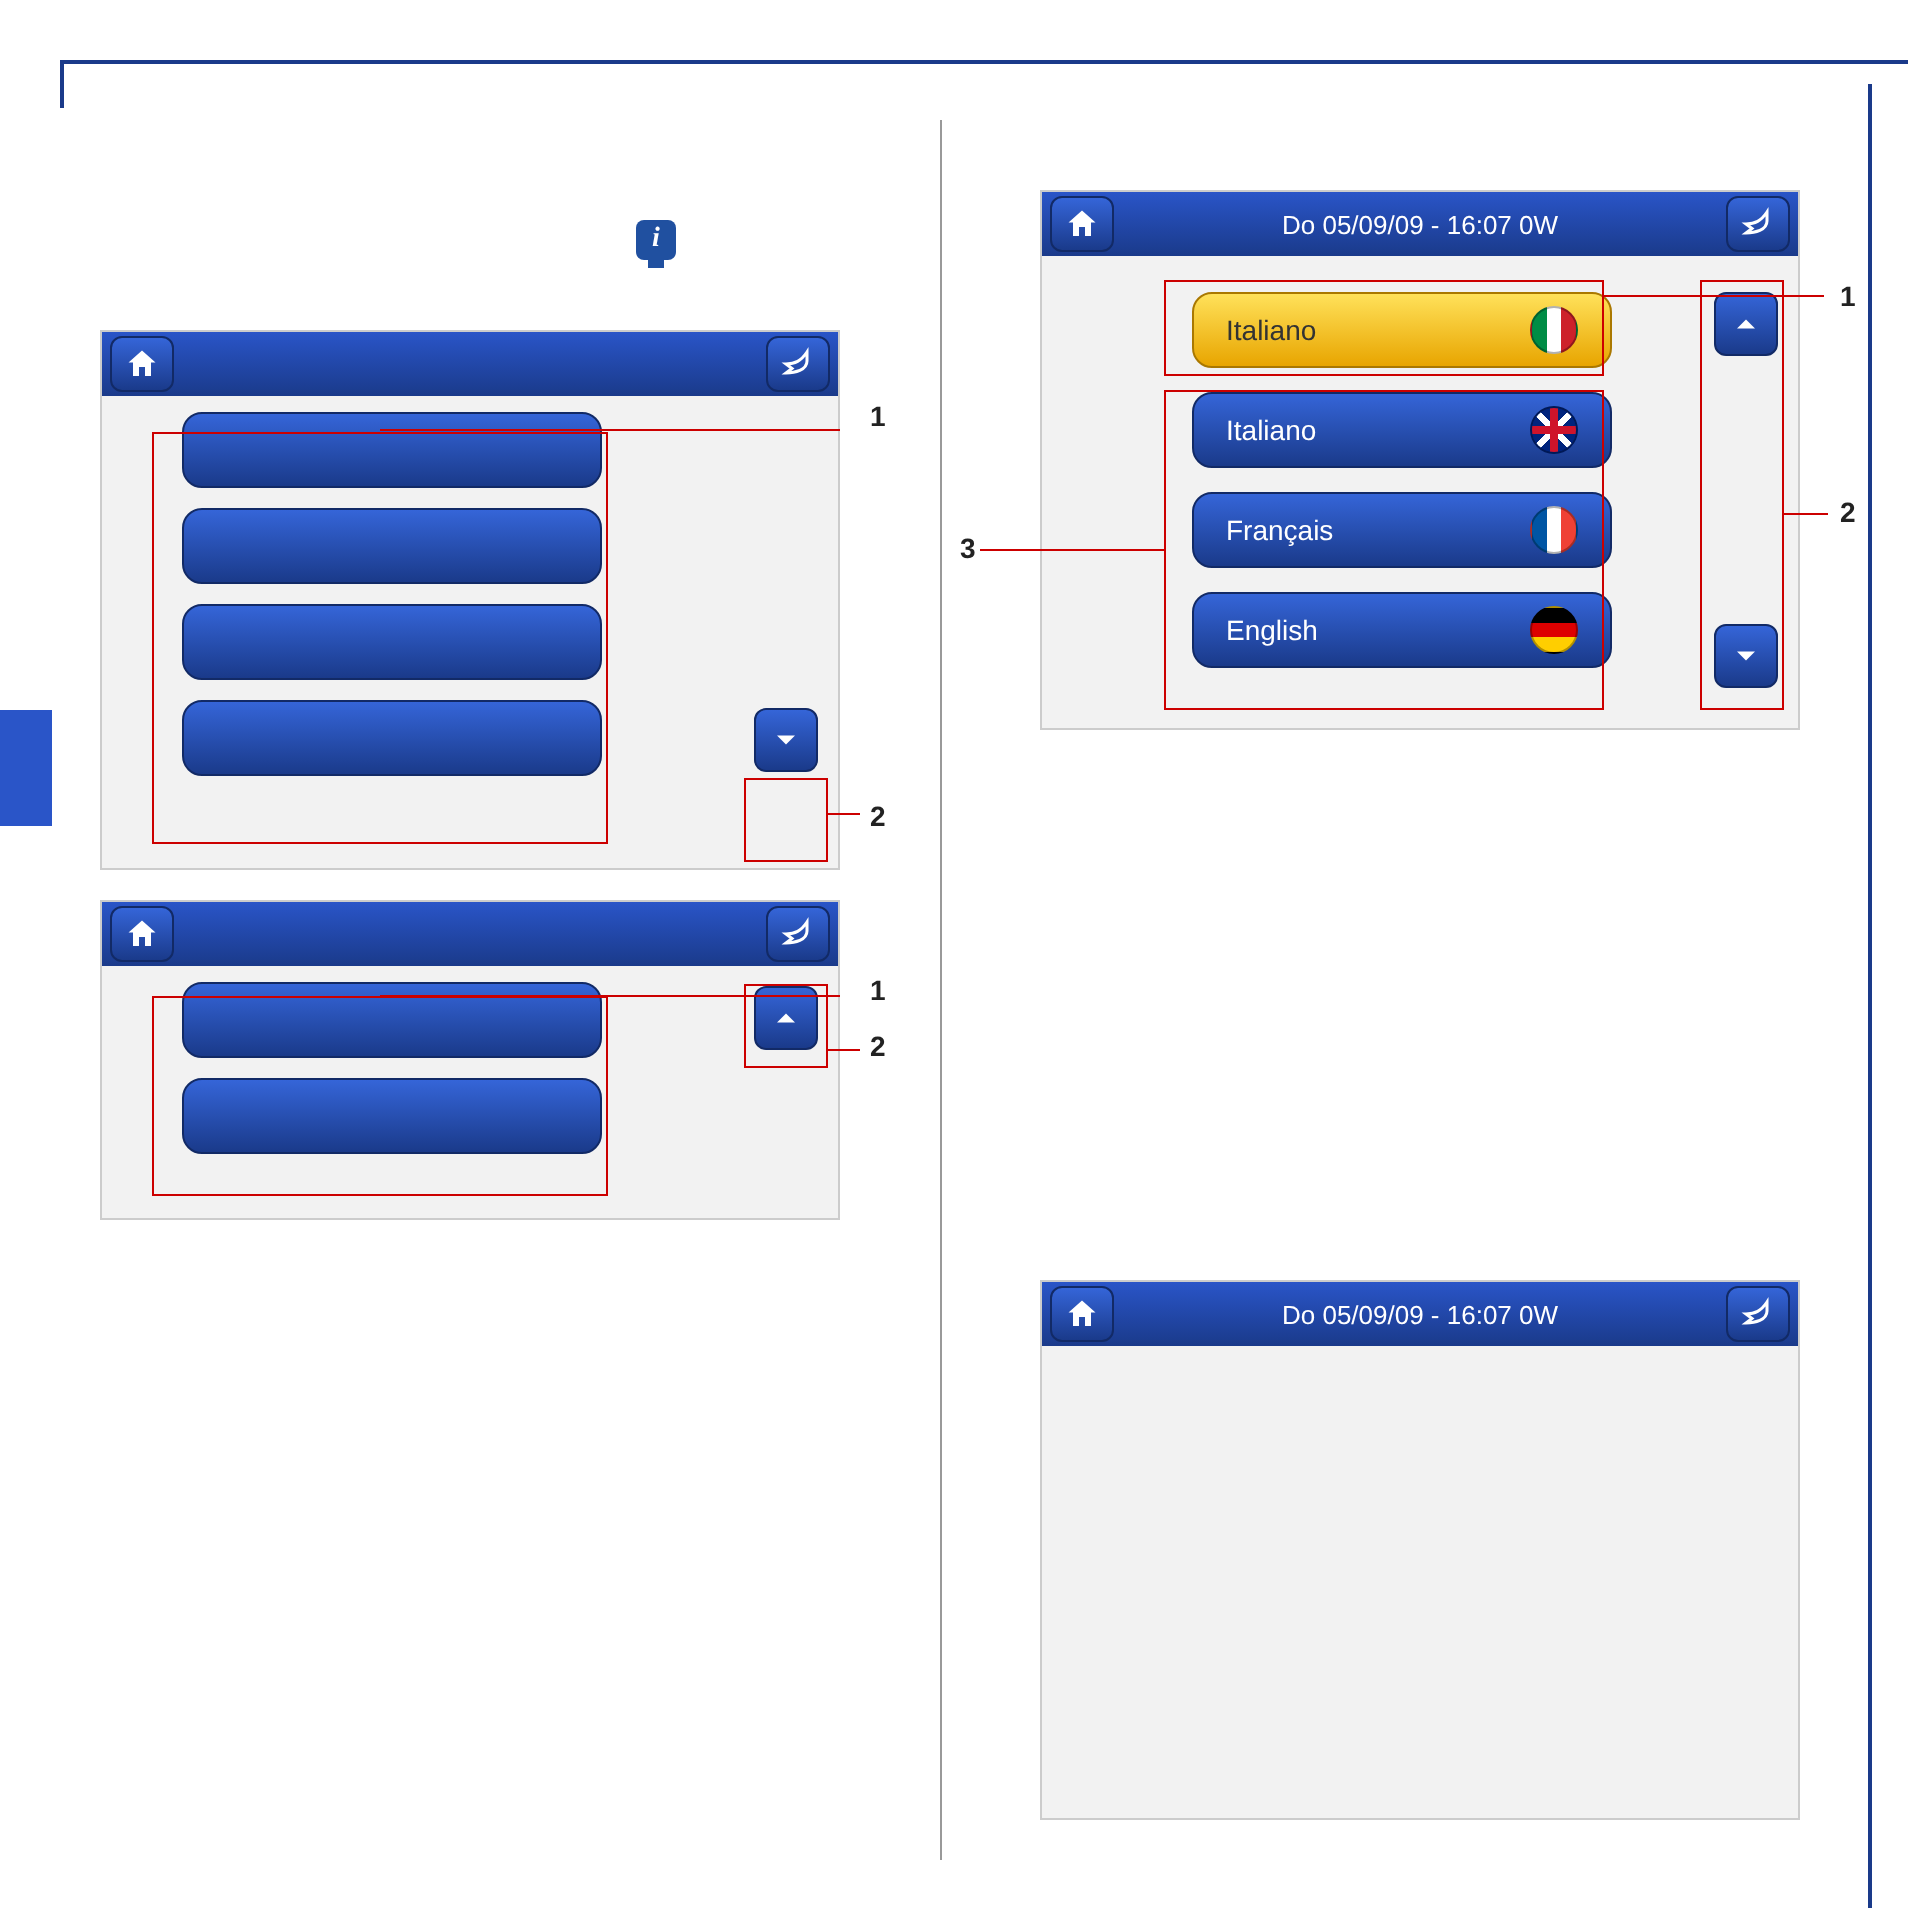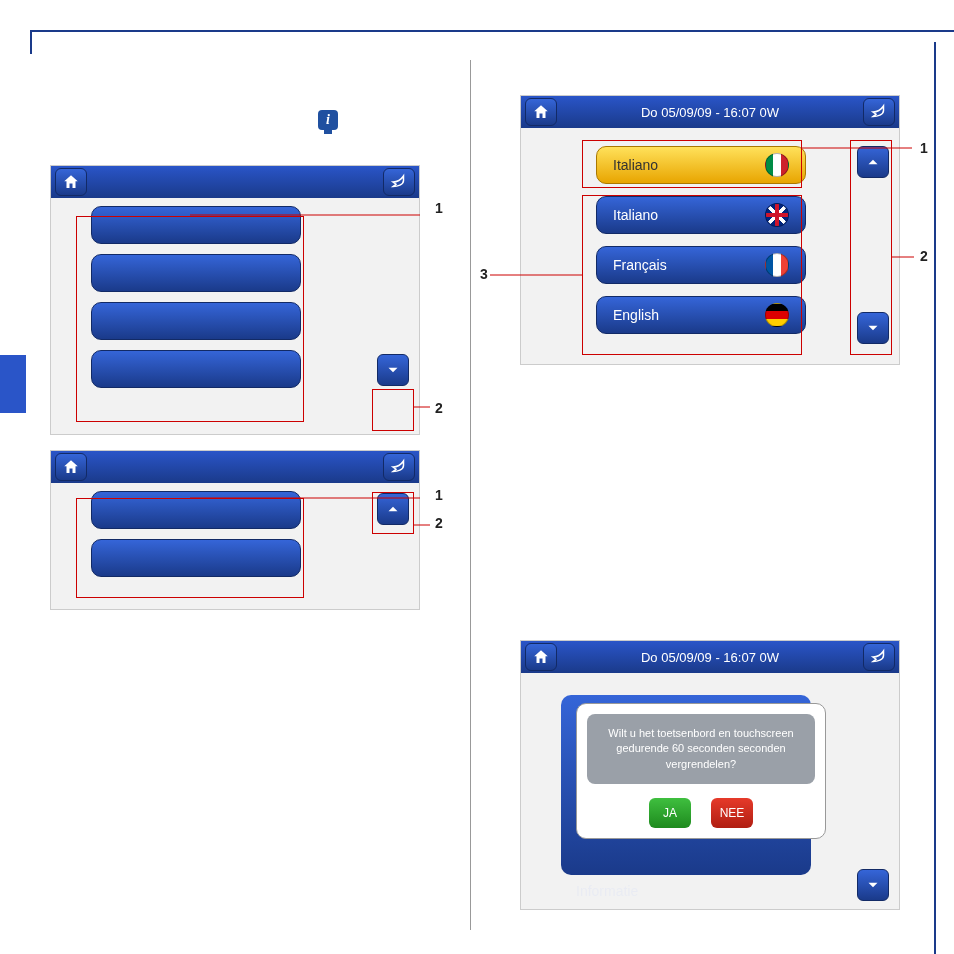--- a/index.html
+++ b/index.html
@@ -207,29 +207,13 @@
           <path fill="#fff" d="M12 3l9 8h-3v9h-4v-6H10v6H6v-9H3z"></path>
         </svg>
     </div>
     <div class="title-text">Do 05/09/09 - 16:07   0W</div>
     <div class="btn-icon">
       <svg class="icon" viewBox="0 0 24 24">
           <path fill="none" stroke="#fff" stroke-width="2" d="M4 12c6 0 10-2 14-8v6c0 6-8 8-14 8l4-3-4-3z"></path>
         </svg>
     </div>
   </div>
-  <div class="content" style="height:238px;">
-    <div class="dialog-back" style="left:40px; top:22px; width:250px; height:180px;"></div>
-    <div class="dialog" style="left:55px; top:30px;">
-      <div class="msg">Wilt u het toetsenbord en touchscreen gedurende 60 seconden seconden vergrendelen?</div>
-      <div class="btns">
-        <button class="dlg-btn dlg-yes">JA</button>
-        <button class="dlg-btn dlg-no">NEE</button>
-      </div>
-    </div>
-    <div class="nav-btn" style="position:absolute; right:10px; bottom:10px;">
-      <svg class="icon" viewBox="0 0 24 24">
-          <path fill="#fff" d="M6 9l6 6 6-6z"></path>
-        </svg>
-    </div>
-    <div class="info-text" style="color:#dde3f5;">Informatie</div>
-  </div>
 </div>
 
 </body></html>

